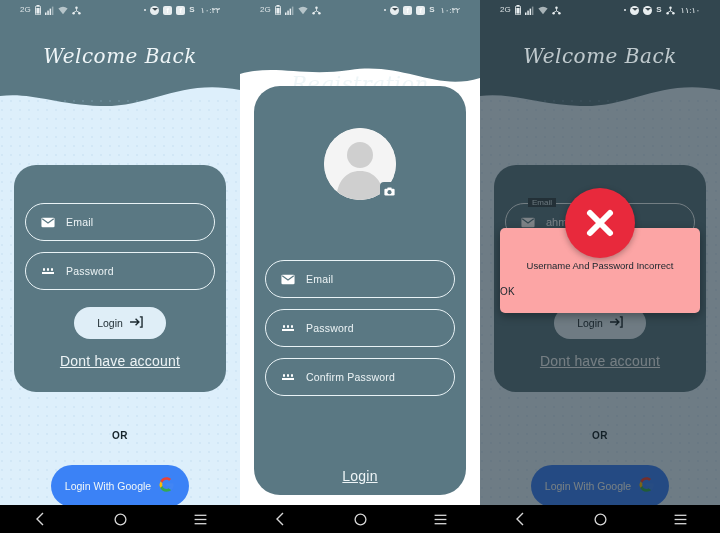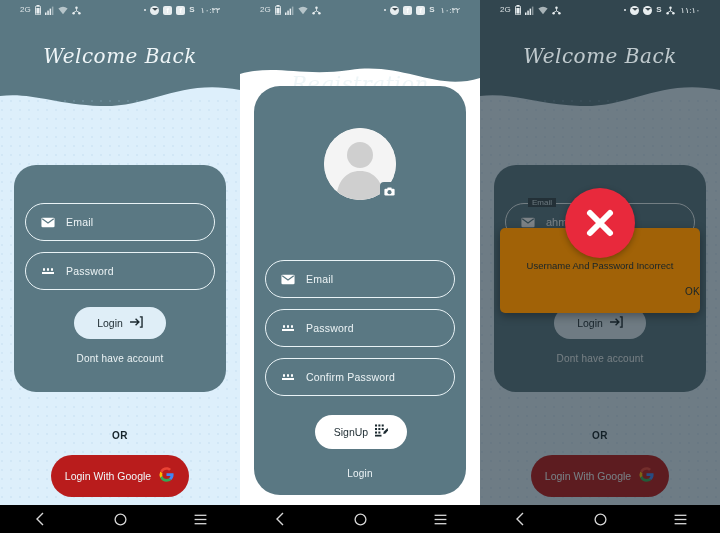--- a/index.html
+++ b/index.html
@@ -41,41 +41,41 @@
 
   .pw-ico{ display:flex; flex-direction:column; align-items:center; gap:1.5px; }
   .pw-dots{ display:flex; gap:1.5px; }
   .pw-dots i{ width:2.6px;height:2.6px;border-radius:50%;background:#fff;display:block;}
   .pw-bar{ width:12px;height:1.4px;background:#fff;display:block; }
 
   .pill{ display:flex; align-items:center; justify-content:center; gap:7px;
      border-radius:22px; cursor:pointer; }
   .pill.light{ background:#dfeef7; color:#1c2a30; }
   .pill.white{ background:#ffffff; color:#1c2a30; }
-  .pill.dark{ background:#b91c1c; color:#f0f6f8; }
-
-  .linktext{ font-size:10px; color:#edf4f6; text-align:center;
+  .pill.dark{ background:#3b82f6; color:#f0f6f8;margin-top:10px; }
+
+  .linktext{ font-size:14px; color:#edf4f6; text-decoration:underline; text-align:center;
      cursor:pointer; letter-spacing:.2px; }
   .ortext{ text-align:center; font-size:10px; color:#16242b; font-weight:bold; letter-spacing:.5px;}
 
   
   .reg-white{ position:absolute; inset:0; background:#ffffff; z-index:0; }
 
   .avatar-wrap{ position:absolute; z-index:8; }
   .avatar{ width:72px; height:72px; border-radius:50%; background:#f2f2f2; overflow:hidden;
      position:relative; }
   .cam{ position:absolute; right:-2px; bottom:0px; width:18px; height:18px; border-radius:4px;
      background:#5a7883; display:flex; align-items:center; justify-content:center; }
 
   
   .scrim{ position:absolute; inset:0; background:rgba(18,30,36,.55); z-index:20; }
-  .dialog{ position:absolute; z-index:30; background:#a16207; border-radius:5px;
+  .dialog{ position:absolute; z-index:30; background:#fca5a5; border-radius:5px;
      box-shadow:0 3px 10px rgba(0,0,0,.35); }
   .dlg-msg{ text-align:center; font-size:9.5px; color:#16242b; }
-  .dlg-ok{ text-align:right; font-size:10px; color:#16242b; cursor:pointer; letter-spacing:.3px;}
+  .dlg-ok{ text-align:left; font-size:10px; color:#16242b; cursor:pointer; letter-spacing:.3px;}
   .errcircle{ position:absolute; z-index:31; width:70px; height:70px; border-radius:50%;
      background:#e8293c; display:flex; align-items:center; justify-content:center;
      box-shadow:0 2px 6px rgba(0,0,0,.3); }
 
   .notch-label{ position:absolute; top:-6px; left:22px; background:#39474e; padding:0 4px;
      font-size:8px; color:#cfe0e6; z-index:3; }
 
   
   .navbar{ position:absolute; left:0; top:505px; width:720px; height:28px; background:#000;
     display:flex; z-index:50; }
@@ -295,39 +295,20 @@
               <i></i>
               <i></i>
               <i></i>
             </span>
             <span class="pw-bar"></span>
           </span>
       </span>
       <span class="ft">Confirm Password</span>
     </div>
 
-    <div class="pill white" style="position:absolute; left:75px; top:415px; width:92px; height:34px; z-index:9;">
-      <span style="font-size:10.5px;">SignUp</span>
-      <span>
-        <svg width="13" height="13" viewBox="0 0 14 14">
-          <g fill="#1c2a30">
-            <rect x="0" y="0.5" width="2.2" height="2.2"></rect>
-              <rect x="3.6" y="0.5" width="2.2" height="2.2"></rect>
-            <rect x="7.2" y="0.5" width="2.2" height="2.2"></rect>
-            <rect x="0" y="4.3" width="2.2" height="2.2"></rect>
-              <rect x="3.6" y="4.3" width="2.2" height="2.2"></rect>
-            <rect x="7.2" y="4.3" width="2.2" height="2.2"></rect>
-            <rect x="0" y="8.1" width="2.2" height="2.2"></rect>
-              <rect x="3.6" y="8.1" width="2.2" height="2.2"></rect>
-            <path d="M13.6 4.2 L9.4 8.4 L8.9 10.8 L11.3 10.3 L14 7.1 Z"></path>
-            <rect x="0" y="11.6" width="7" height="1.9"></rect>
-          </g>
-        </svg>
-      </span>
-    </div>
 
     <div class="linktext" style="position:absolute; left:0; top:468px; width:100%; z-index:9;">Login</div>
   </div>
 
   <div class="panel">
     <div class="pagebg" style="background:#ddeffb;"></div>
     <svg class="topwave" viewBox="0 0 240 130" preserveAspectRatio="none">
       <path d="M0,0 L240,0 L240,90 C180,78 150,108 100,106 C55,104 30,92 0,96 Z" fill="#5a7883"></path>
     </svg>
     <svg style="position:absolute;inset:0;z-index:2;opacity:.5" width="240" height="505">

